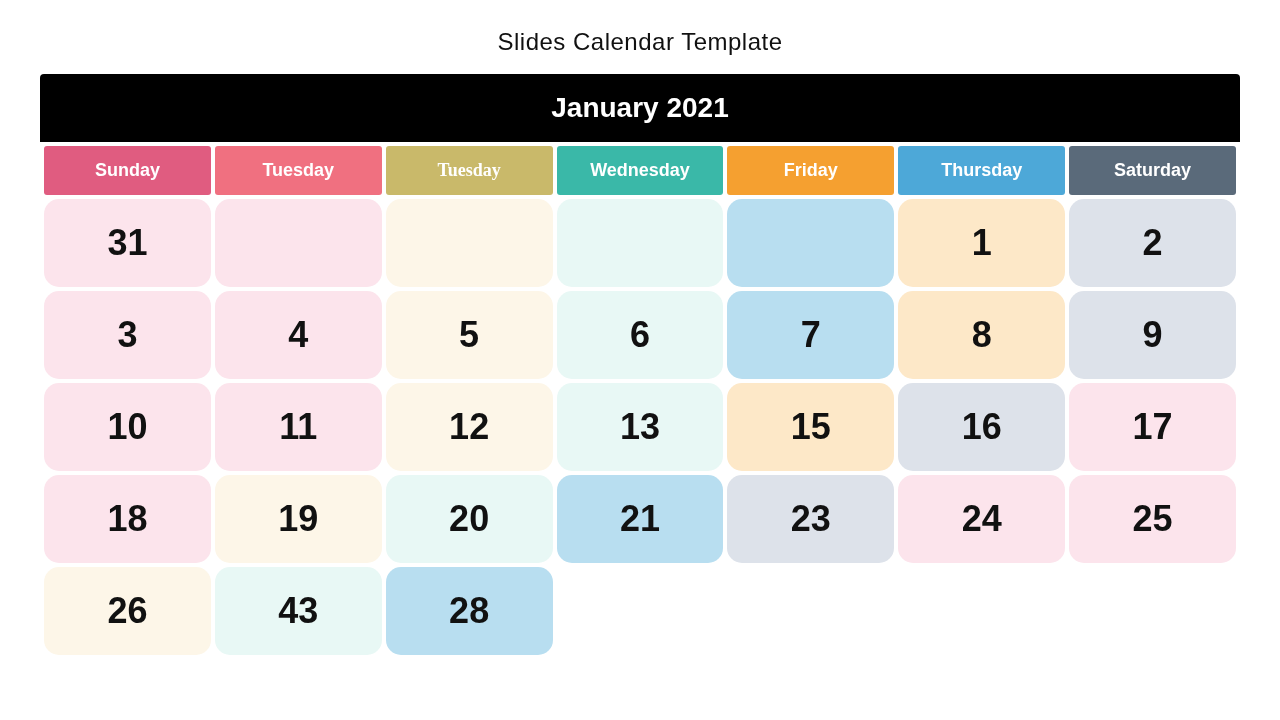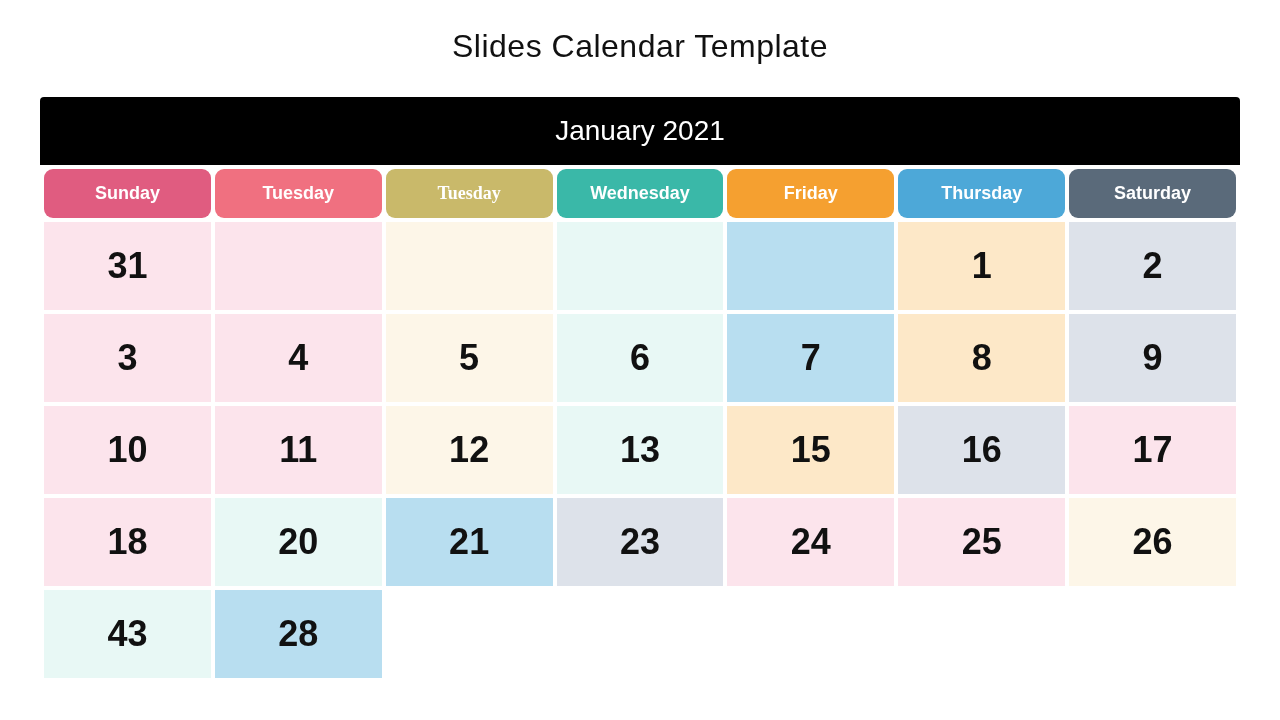--- a/index.html
+++ b/index.html
@@ -8,62 +8,62 @@
       height: 720px;
       background: #ffffff;
       font-family: Arial, sans-serif;
       display: flex;
       flex-direction: column;
       align-items: center;
       justify-content: flex-start;
       overflow: hidden;
     }
     #page-title {
-      font-size: 32px;
+      font-size: 24px;
       font-weight: 400;
       color: #111111;
       margin-top: 28px;
-      margin-bottom: 32px;
+      margin-bottom: 18px;
       letter-spacing: 0.5px;
     }
     .calendar-wrapper {
       width: 1200px;
     }
     .calendar-header-bar {
       background: #000000;
       color: #ffffff;
       font-size: 28px;
-      font-weight: 400;
+      font-weight: 700;
       text-align: center;
       padding: 18px 0;
       border-radius: 4px 4px 0 0;
     }
     .calendar-grid {
       display: grid;
       grid-template-columns: repeat(7, 1fr);
       gap: 4px;
       background: #ffffff;
       padding: 4px;
     }
     .day-header {
       padding: 14px 0;
       text-align: center;
       font-size: 18px;
       font-weight: 600;
       color: #ffffff;
-      border-radius: 9px;
+      border-radius: 3px;
     }
     .day-cell {
       min-height: 88px;
       display: flex;
       align-items: center;
       justify-content: center;
       font-size: 36px;
       font-weight: 800;
-      border-radius: 0;
+      border-radius: 15px;
       color: #111111;
       text-align: center;
     }
     
     .hdr-sunday    { background: #e05c80; }
     .hdr-monday    { background: #f07080; }
     .hdr-tuesday   { background: #c9b96a; font-family: Liberation Serif, serif; }
     .hdr-wednesday { background: #3ab8a8; }
     .hdr-thursday  { background: #4da8d8; }
     .hdr-friday    { background: #f5a030; }
@@ -108,20 +108,21 @@
       <div class="day-cell bg-friday">8</div>
       <div class="day-cell bg-saturday">9</div>
       <div class="day-cell bg-sunday">10</div>
       <div class="day-cell bg-monday">11</div>
       <div class="day-cell bg-tuesday">12</div>
       <div class="day-cell bg-wednesday">13</div>
       <div class="day-cell bg-friday">15</div>
       <div class="day-cell bg-saturday">16</div>
       <div class="day-cell bg-sunday">17</div>
       <div class="day-cell bg-monday">18</div>
+      <div class="day-cell bg-tuesday">19</div>
       <div class="day-cell bg-wednesday">20</div>
       <div class="day-cell bg-thursday">21</div>
       <div class="day-cell bg-saturday">23</div>
       <div class="day-cell bg-sunday">24</div>
       <div class="day-cell bg-monday">25</div>
       <div class="day-cell bg-tuesday">26</div>
       <div class="day-cell bg-wednesday">43</div>
       <div class="day-cell bg-thursday">28</div>
     </div>
 </div>

